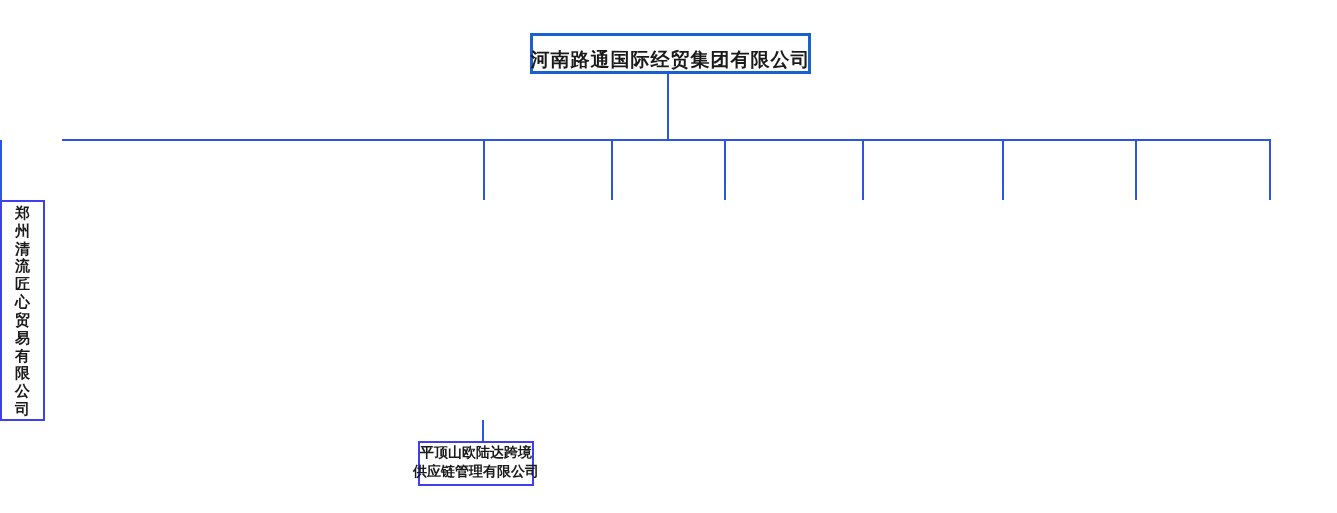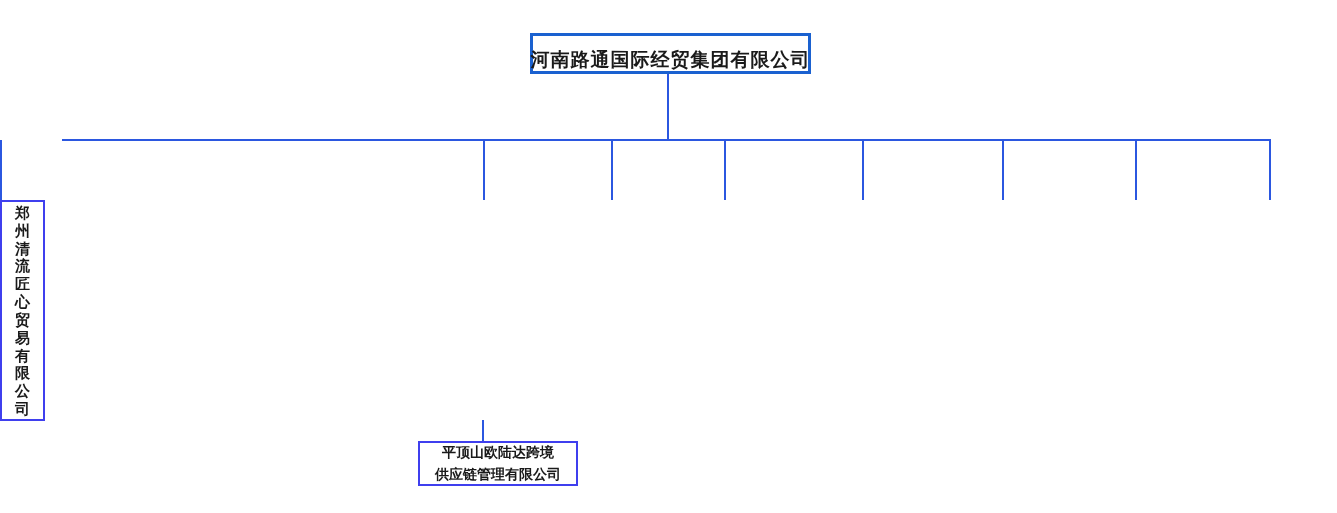--- a/index.html
+++ b/index.html
@@ -78,28 +78,28 @@
   .vbox:nth-of-type(5)  { left: 590px; }
   .vbox:nth-of-type(6)  { left: 703px; }
   .vbox:nth-of-type(7)  { left: 841px; }
   .vbox:nth-of-type(8)  { left: 981px; }
   .vbox:nth-of-type(9)  { left: 1114px; }
   .vbox:nth-of-type(10) { left: 1248px; }
   
   .sub-box {
     position: absolute;
     left: 418px; top: 441px;
-    width: 160px; height: 45px;
+    width: 116px; height: 45px;
     box-sizing: border-box;
     border: 2px solid #3f3fee;
     background: #ffffff;
     display: flex;
     flex-direction: column;
     align-items: center;
-    justify-content: space-between;
+    justify-content: flex-start;
     z-index: 2;
   }
   .sub-box span {
     font-size: 14px;
     font-weight: bold;
     color: #1a1a1a;
     line-height: 19px;
     white-space: nowrap;
   }
 </style>

